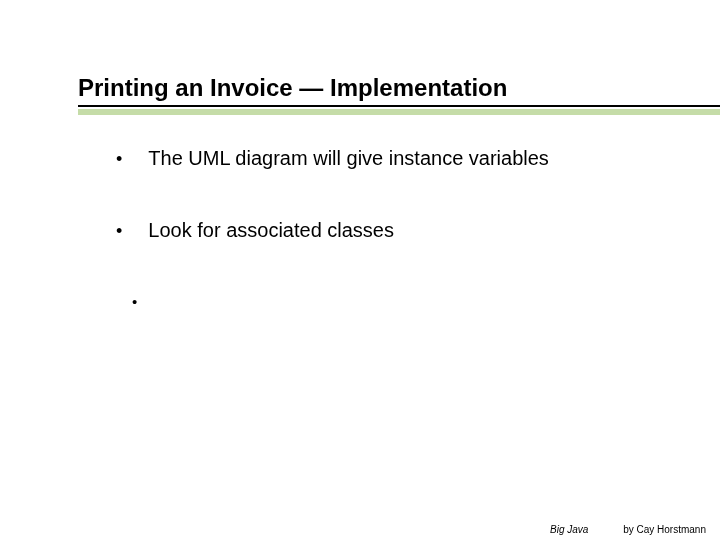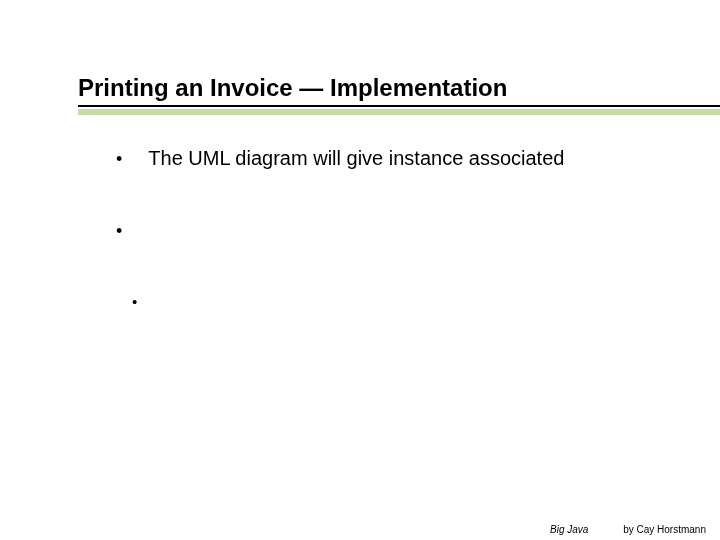--- a/index.html
+++ b/index.html
@@ -82,24 +82,25 @@
 </head>
 <body>
 
 <div class="slide">
   <div class="title">Printing an Invoice — Implementation</div>
   <div class="green-line"></div>
 
   <div class="content">
     <div class="bullet-l1">
       <span class="dot">•</span>
-      <span>The UML diagram will give instance associated</span>
+      <span>The UML diagram will give instance variables</span>
     </div>
     <div class="bullet-l1">
       <span class="dot">•</span>
+      <span>Look for associated classes</span>
     </div>
     <div class="bullet-l2">
       <span class="dot">•</span>
     </div>
   </div>
 
   <div class="footer">
     <div>
       <span class="book-title">Big Java</span><span> by Cay Horstmann</span>
     </div>

